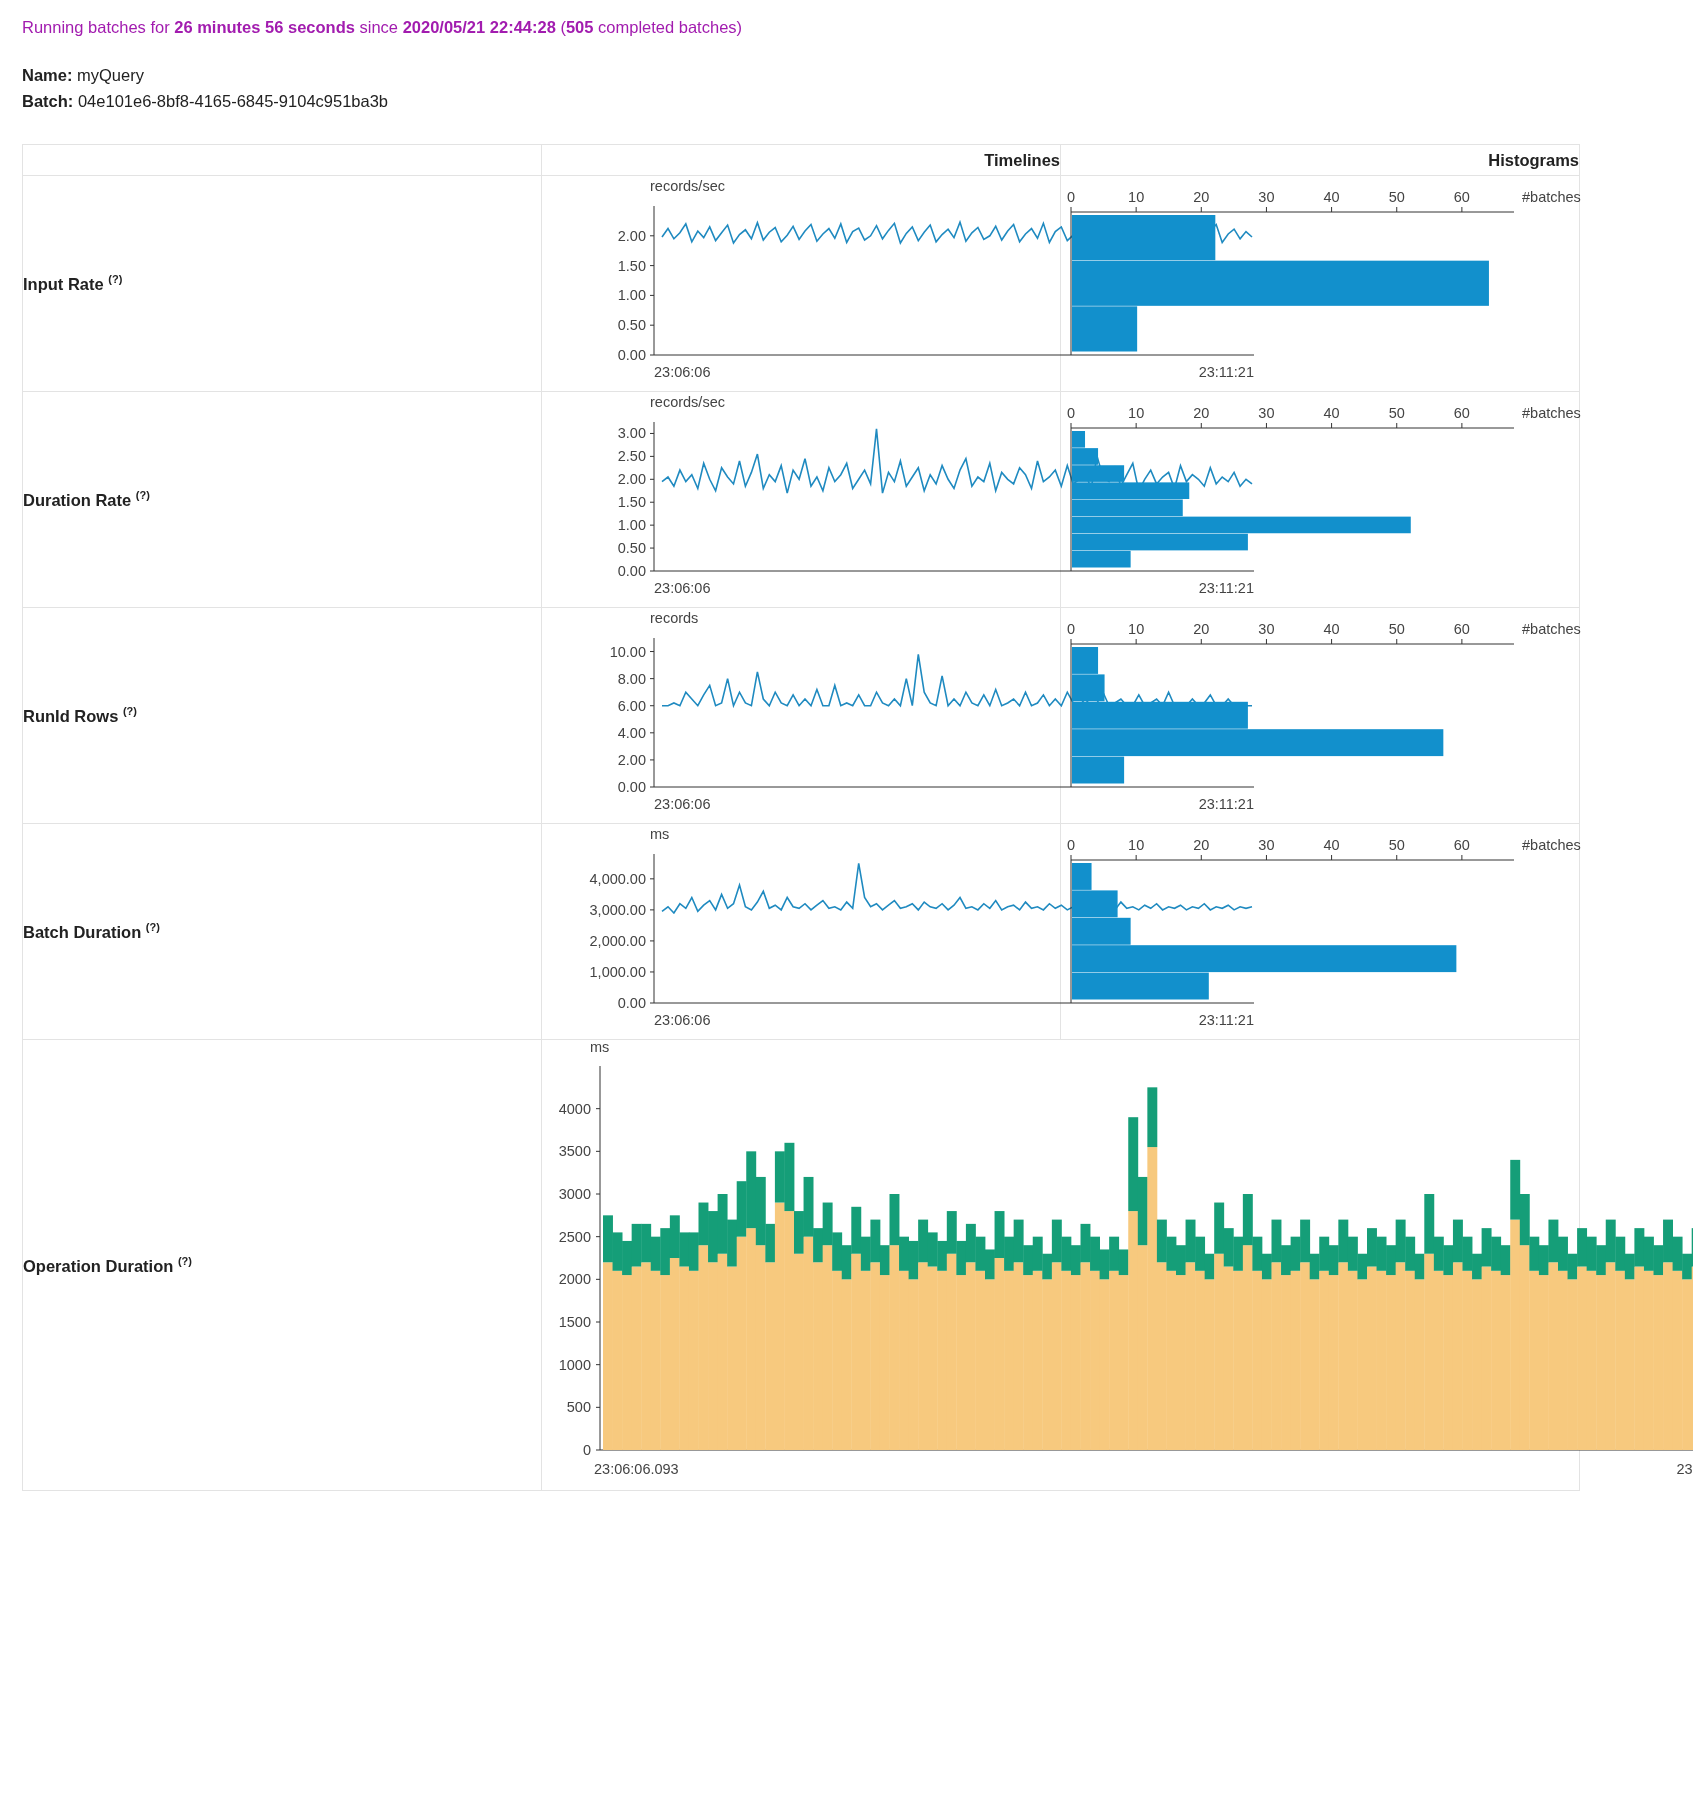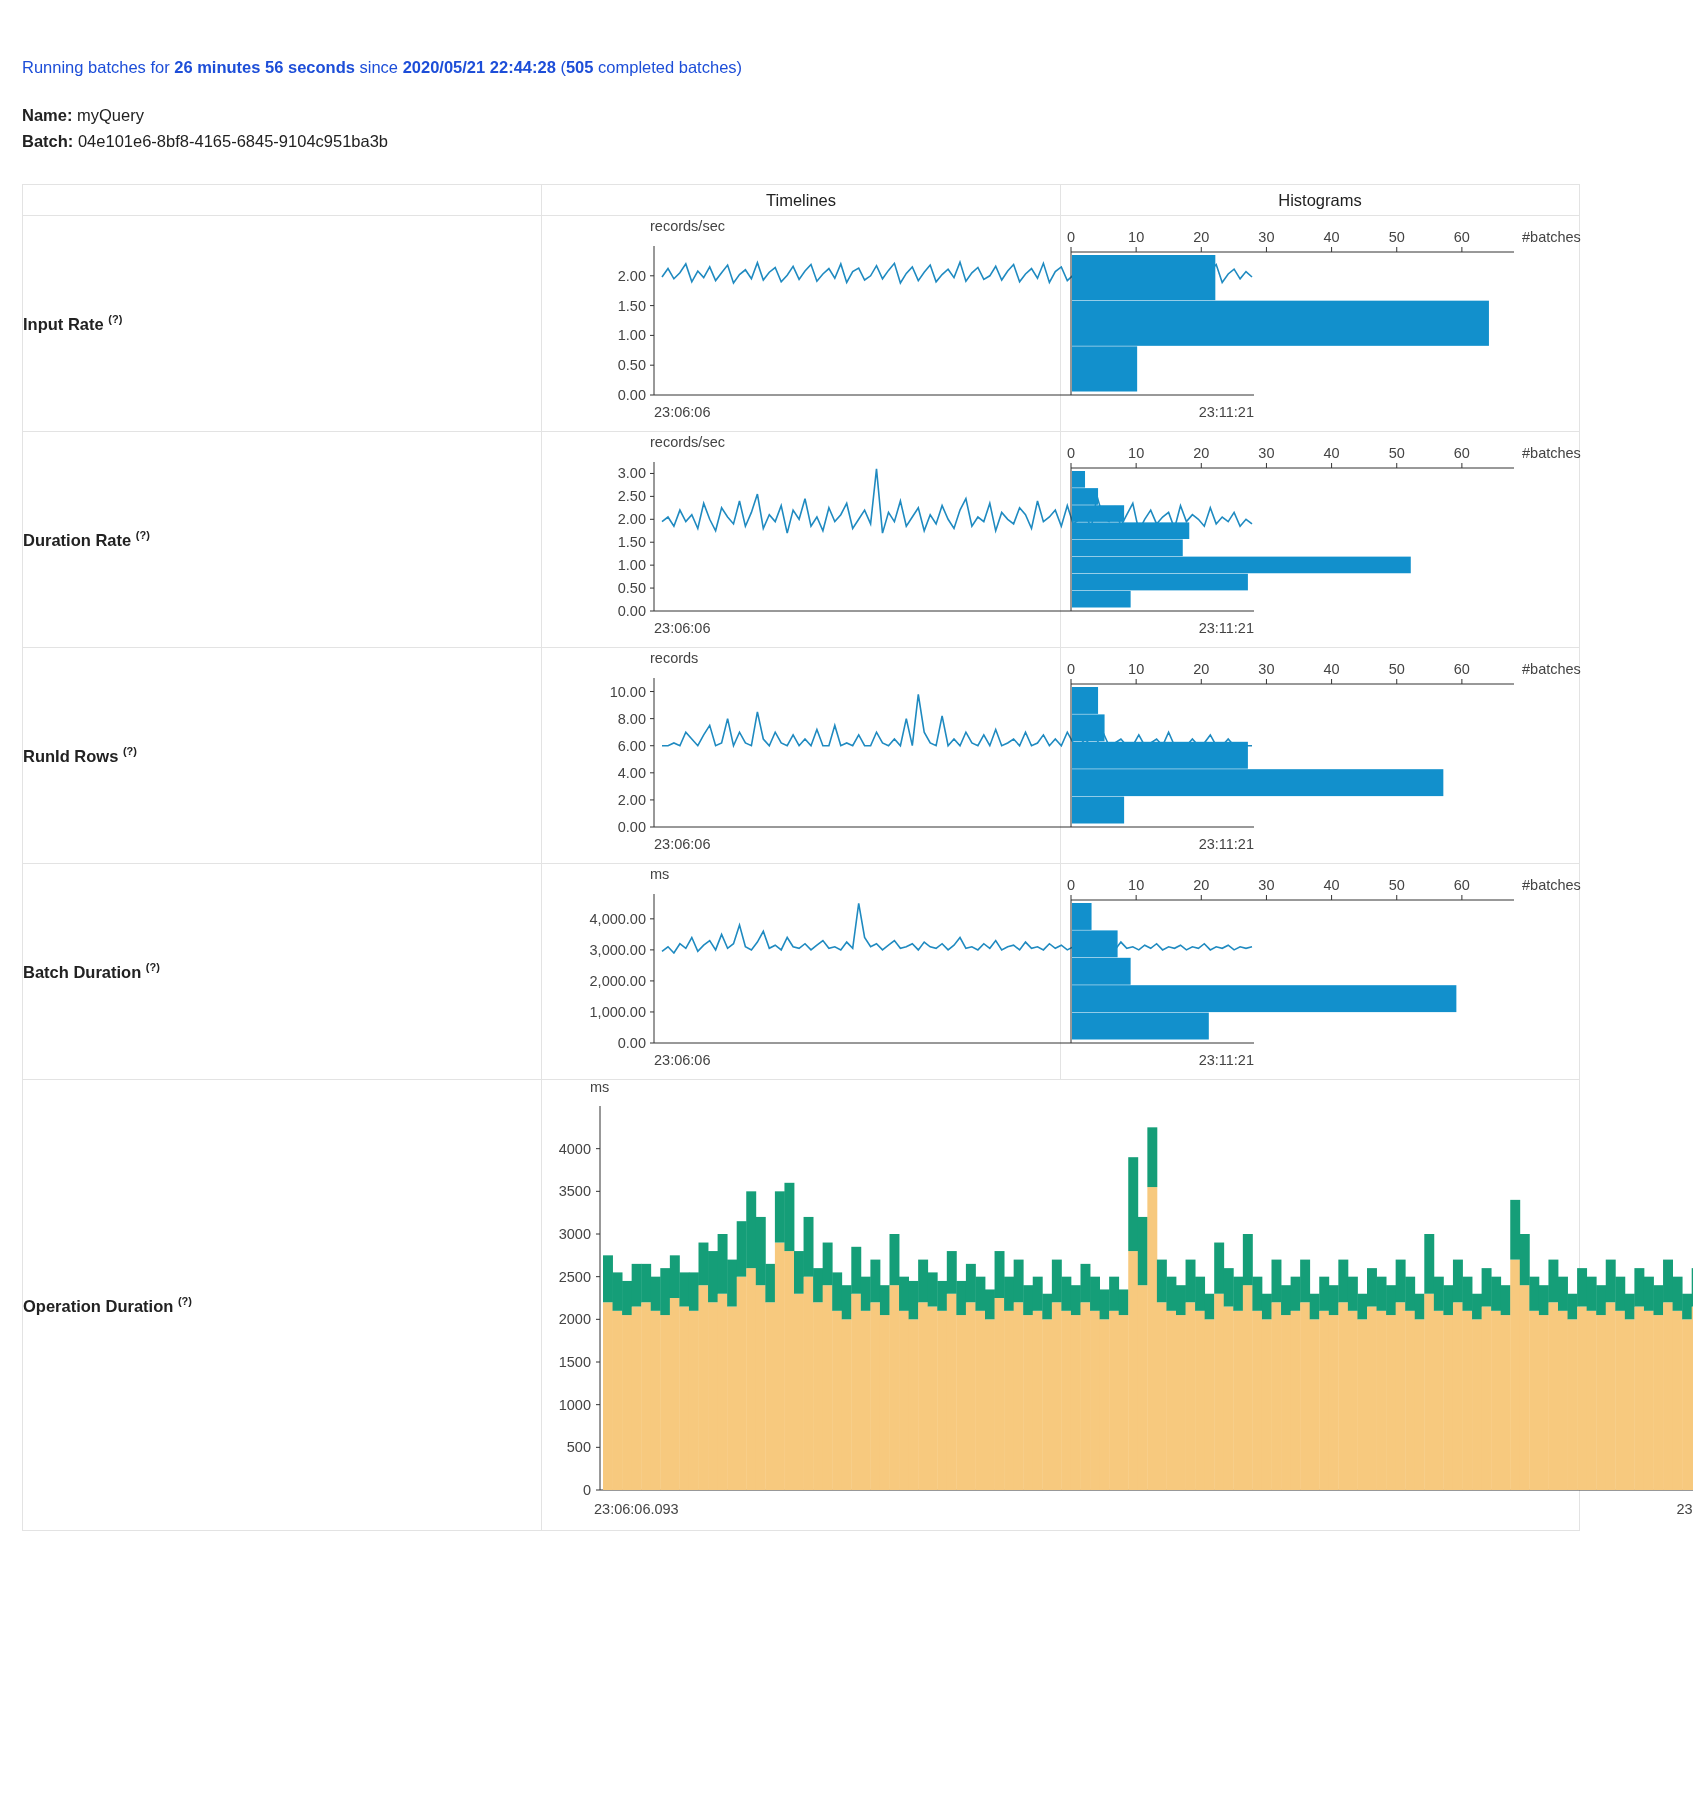--- a/index.html
+++ b/index.html
@@ -20,23 +20,22 @@
   }
   h1.title {
     font-size: 33px;
     font-weight: bold;
     margin: 4px 0 18px 0;
     color: #1a1a1a;
     letter-spacing: -0.2px;
   }
   .subtitle {
     font-size: 16.5px;
-    color: #1d4ed8;
+    color: #a21caf;
     margin-bottom: 26px;
-    margin-top: 40px;
   }
   .subtitle b { font-weight: bold; }
   .meta {
     font-size: 16.5px;
     line-height: 1.55;
     margin-bottom: 30px;
   }
   .meta b { font-weight: bold; }
 
   table.stats {
@@ -44,23 +43,23 @@
     width: 1558px;
     table-layout: fixed;
     border-top: 1px solid #e3e3e3;
   }
   table.stats td, table.stats th {
     border: 1px solid #e3e3e3;
     vertical-align: middle;
     padding: 0;
   }
   th.hdr {
-    text-align: center;
+    text-align: right;
     font-size: 16.5px;
-    font-weight: normal;
+    font-weight: bold;
     padding: 14px 0 14px 18px;
     height: 30px;
     margin-left: 25px;
   }
   td.rowlabel {
     width: 272px;
     padding-left: 32px;
     font-size: 16.5px;
     font-weight: bold;
   }

